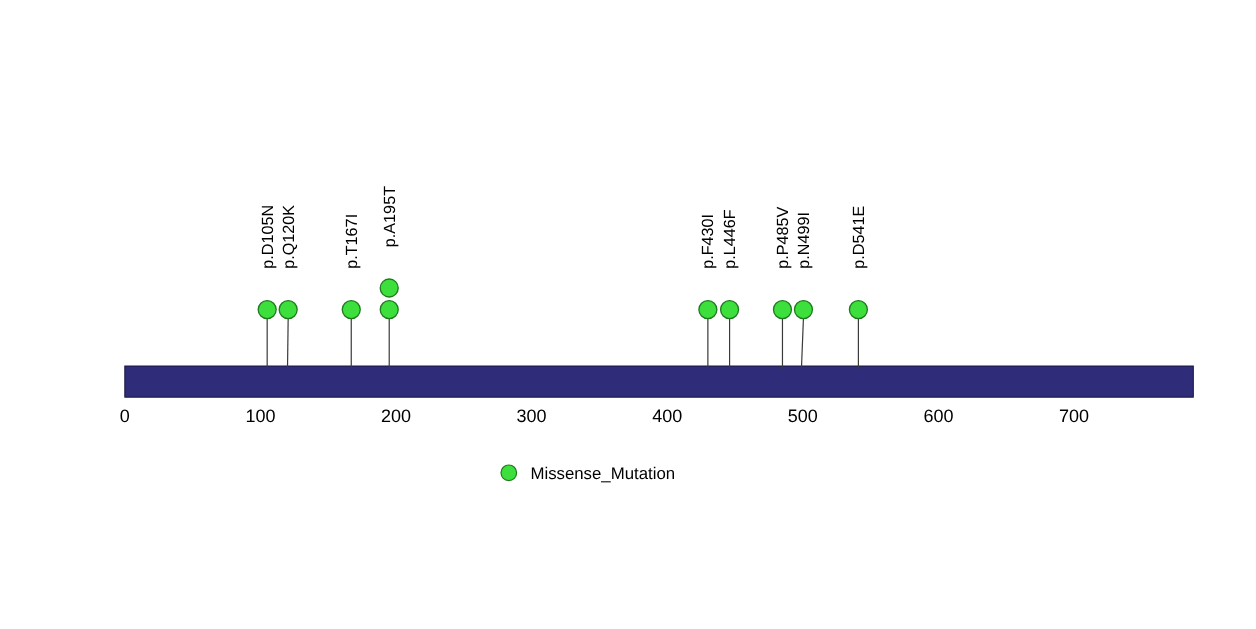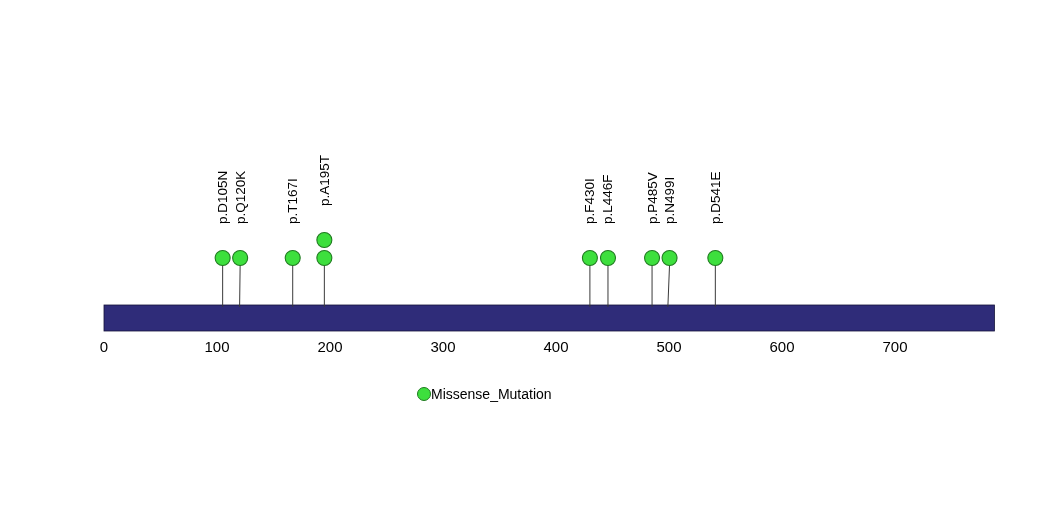--- a/index.html
+++ b/index.html
@@ -11,20 +11,21 @@
     font-family:"Liberation Sans", sans-serif;
     overflow:hidden;
   }
   svg{position:absolute;left:0;top:0;}
   .legend{
     position:absolute;
     left:417px;
     top:386px;
     display:flex;
     align-items:center;
+    gap:11px;
   }
   .legend-dot{
     width:14px;
     height:14px;
     border-radius:50%;
     border:1px solid #1f7a1f;
     box-sizing:border-box;
   }
   .legend-label{
     font-size:14px;

